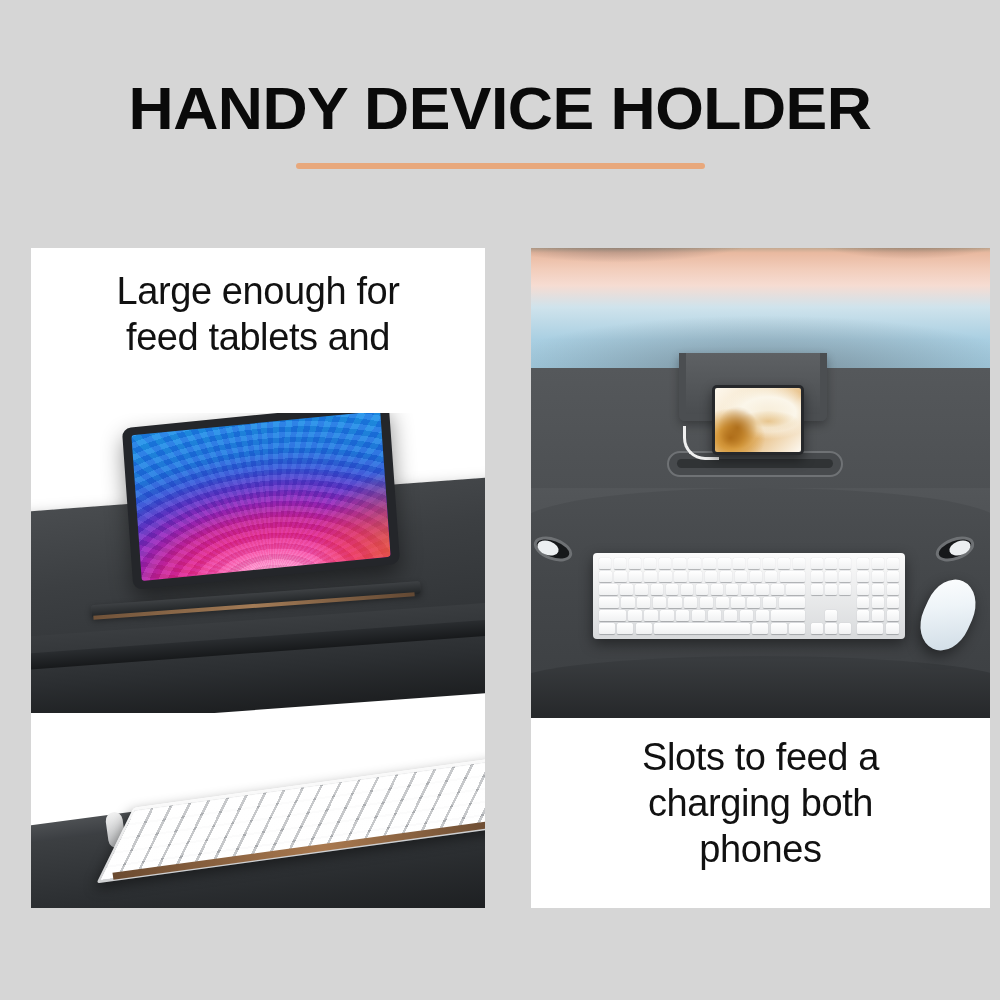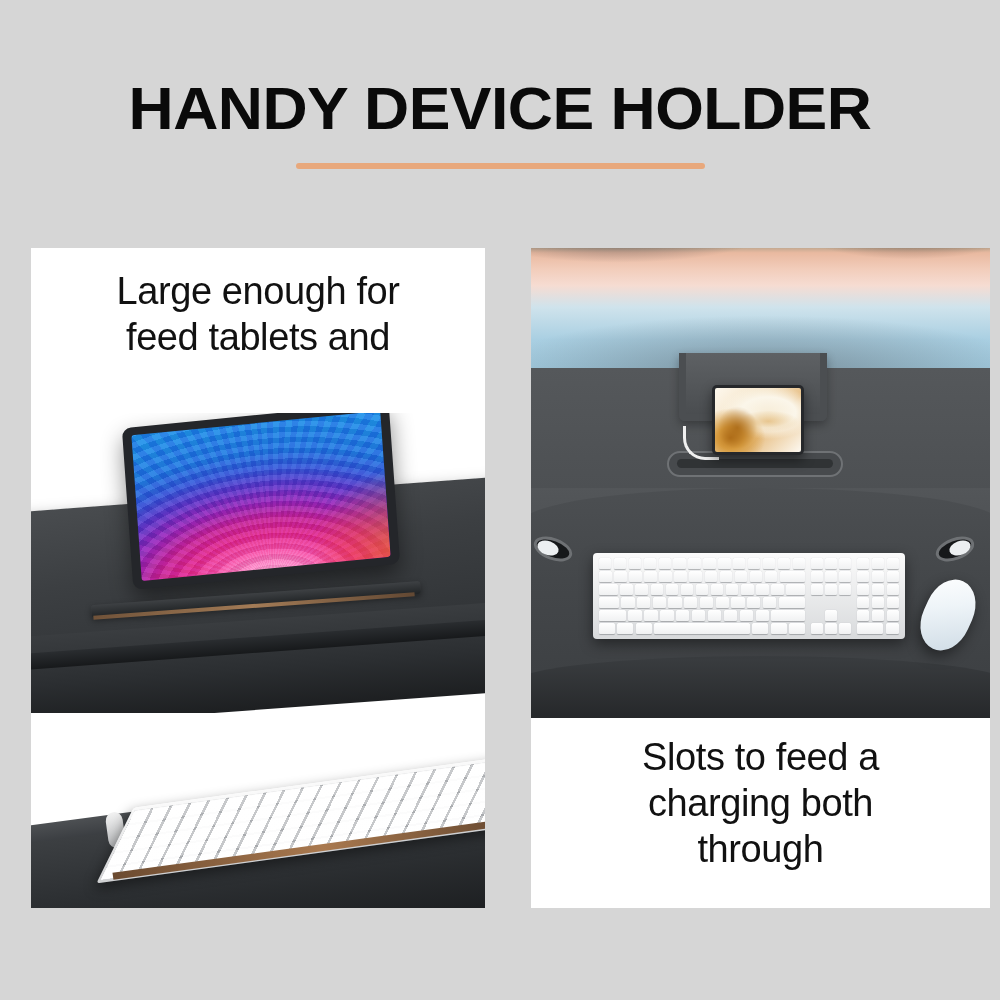--- a/index.html
+++ b/index.html
@@ -531,15 +531,15 @@
           </div>
       </div>
     </div>
 
     <div class="mouse"></div>
   </div>
 
   <div class="cap-right">
     <div>Slots to feed a</div>
     <div>charging both</div>
-    <div>through</div>
+    <div>phones</div>
   </div>
 </div>
 
 </body></html>

